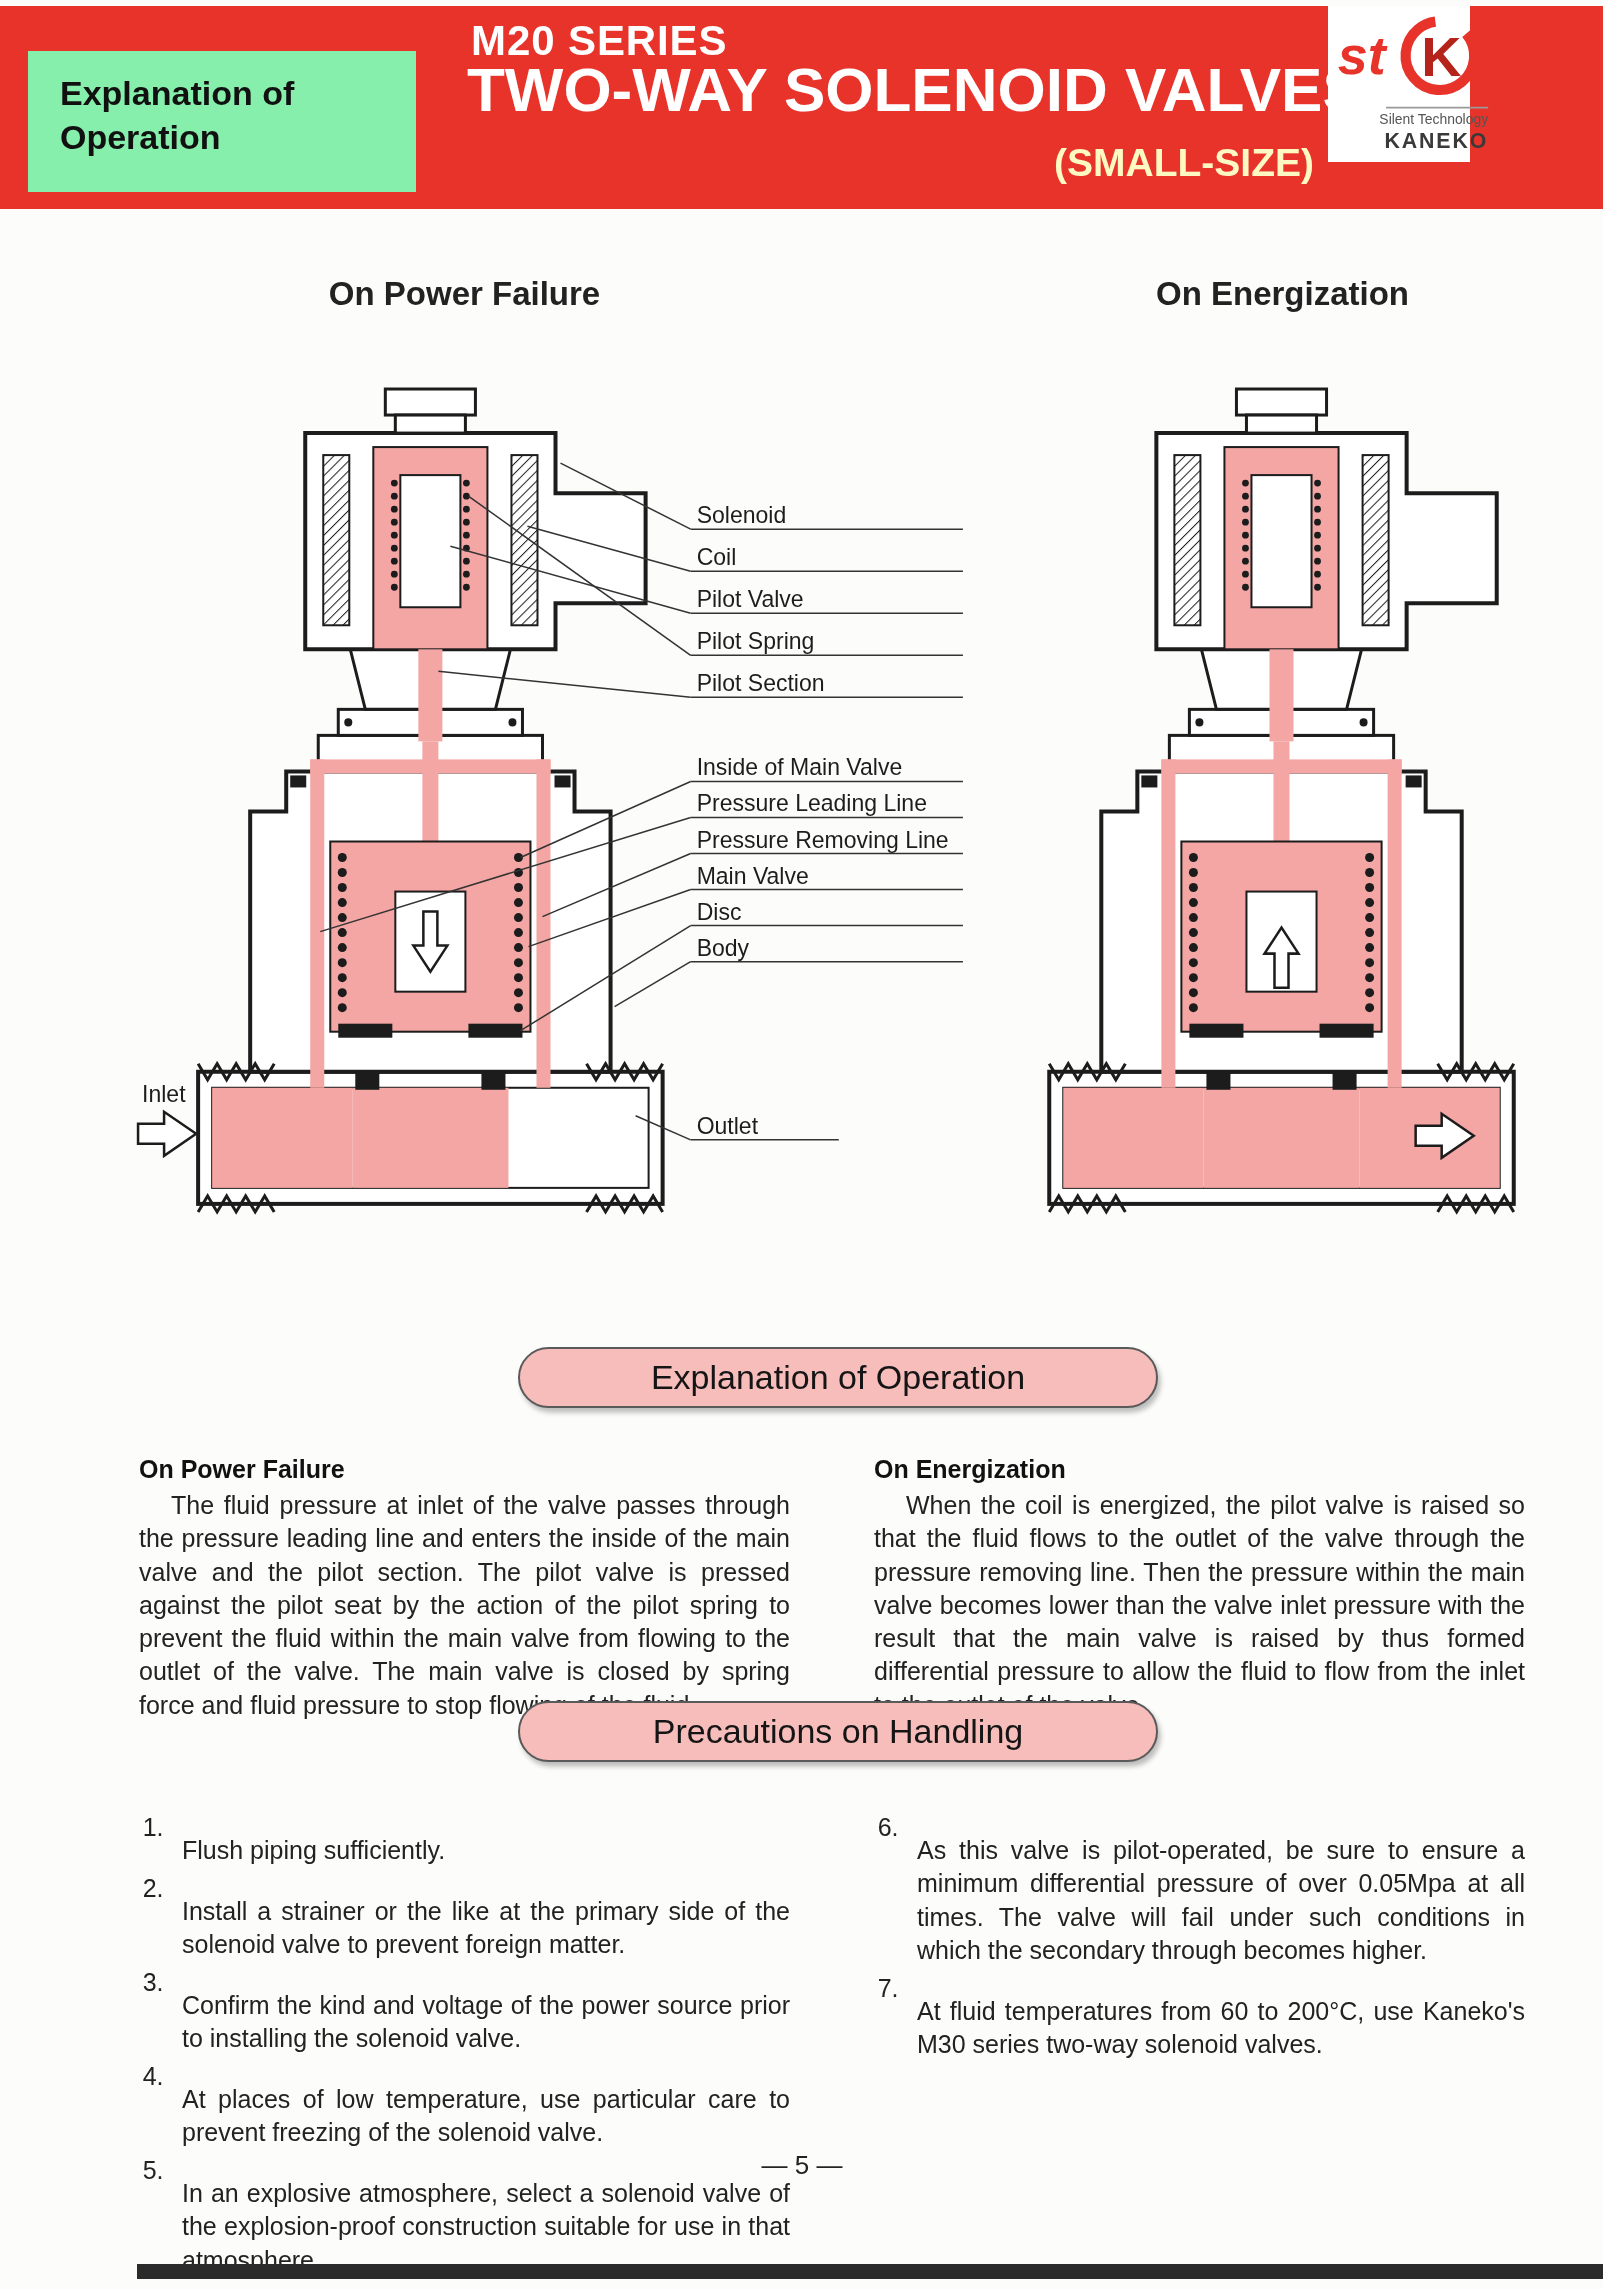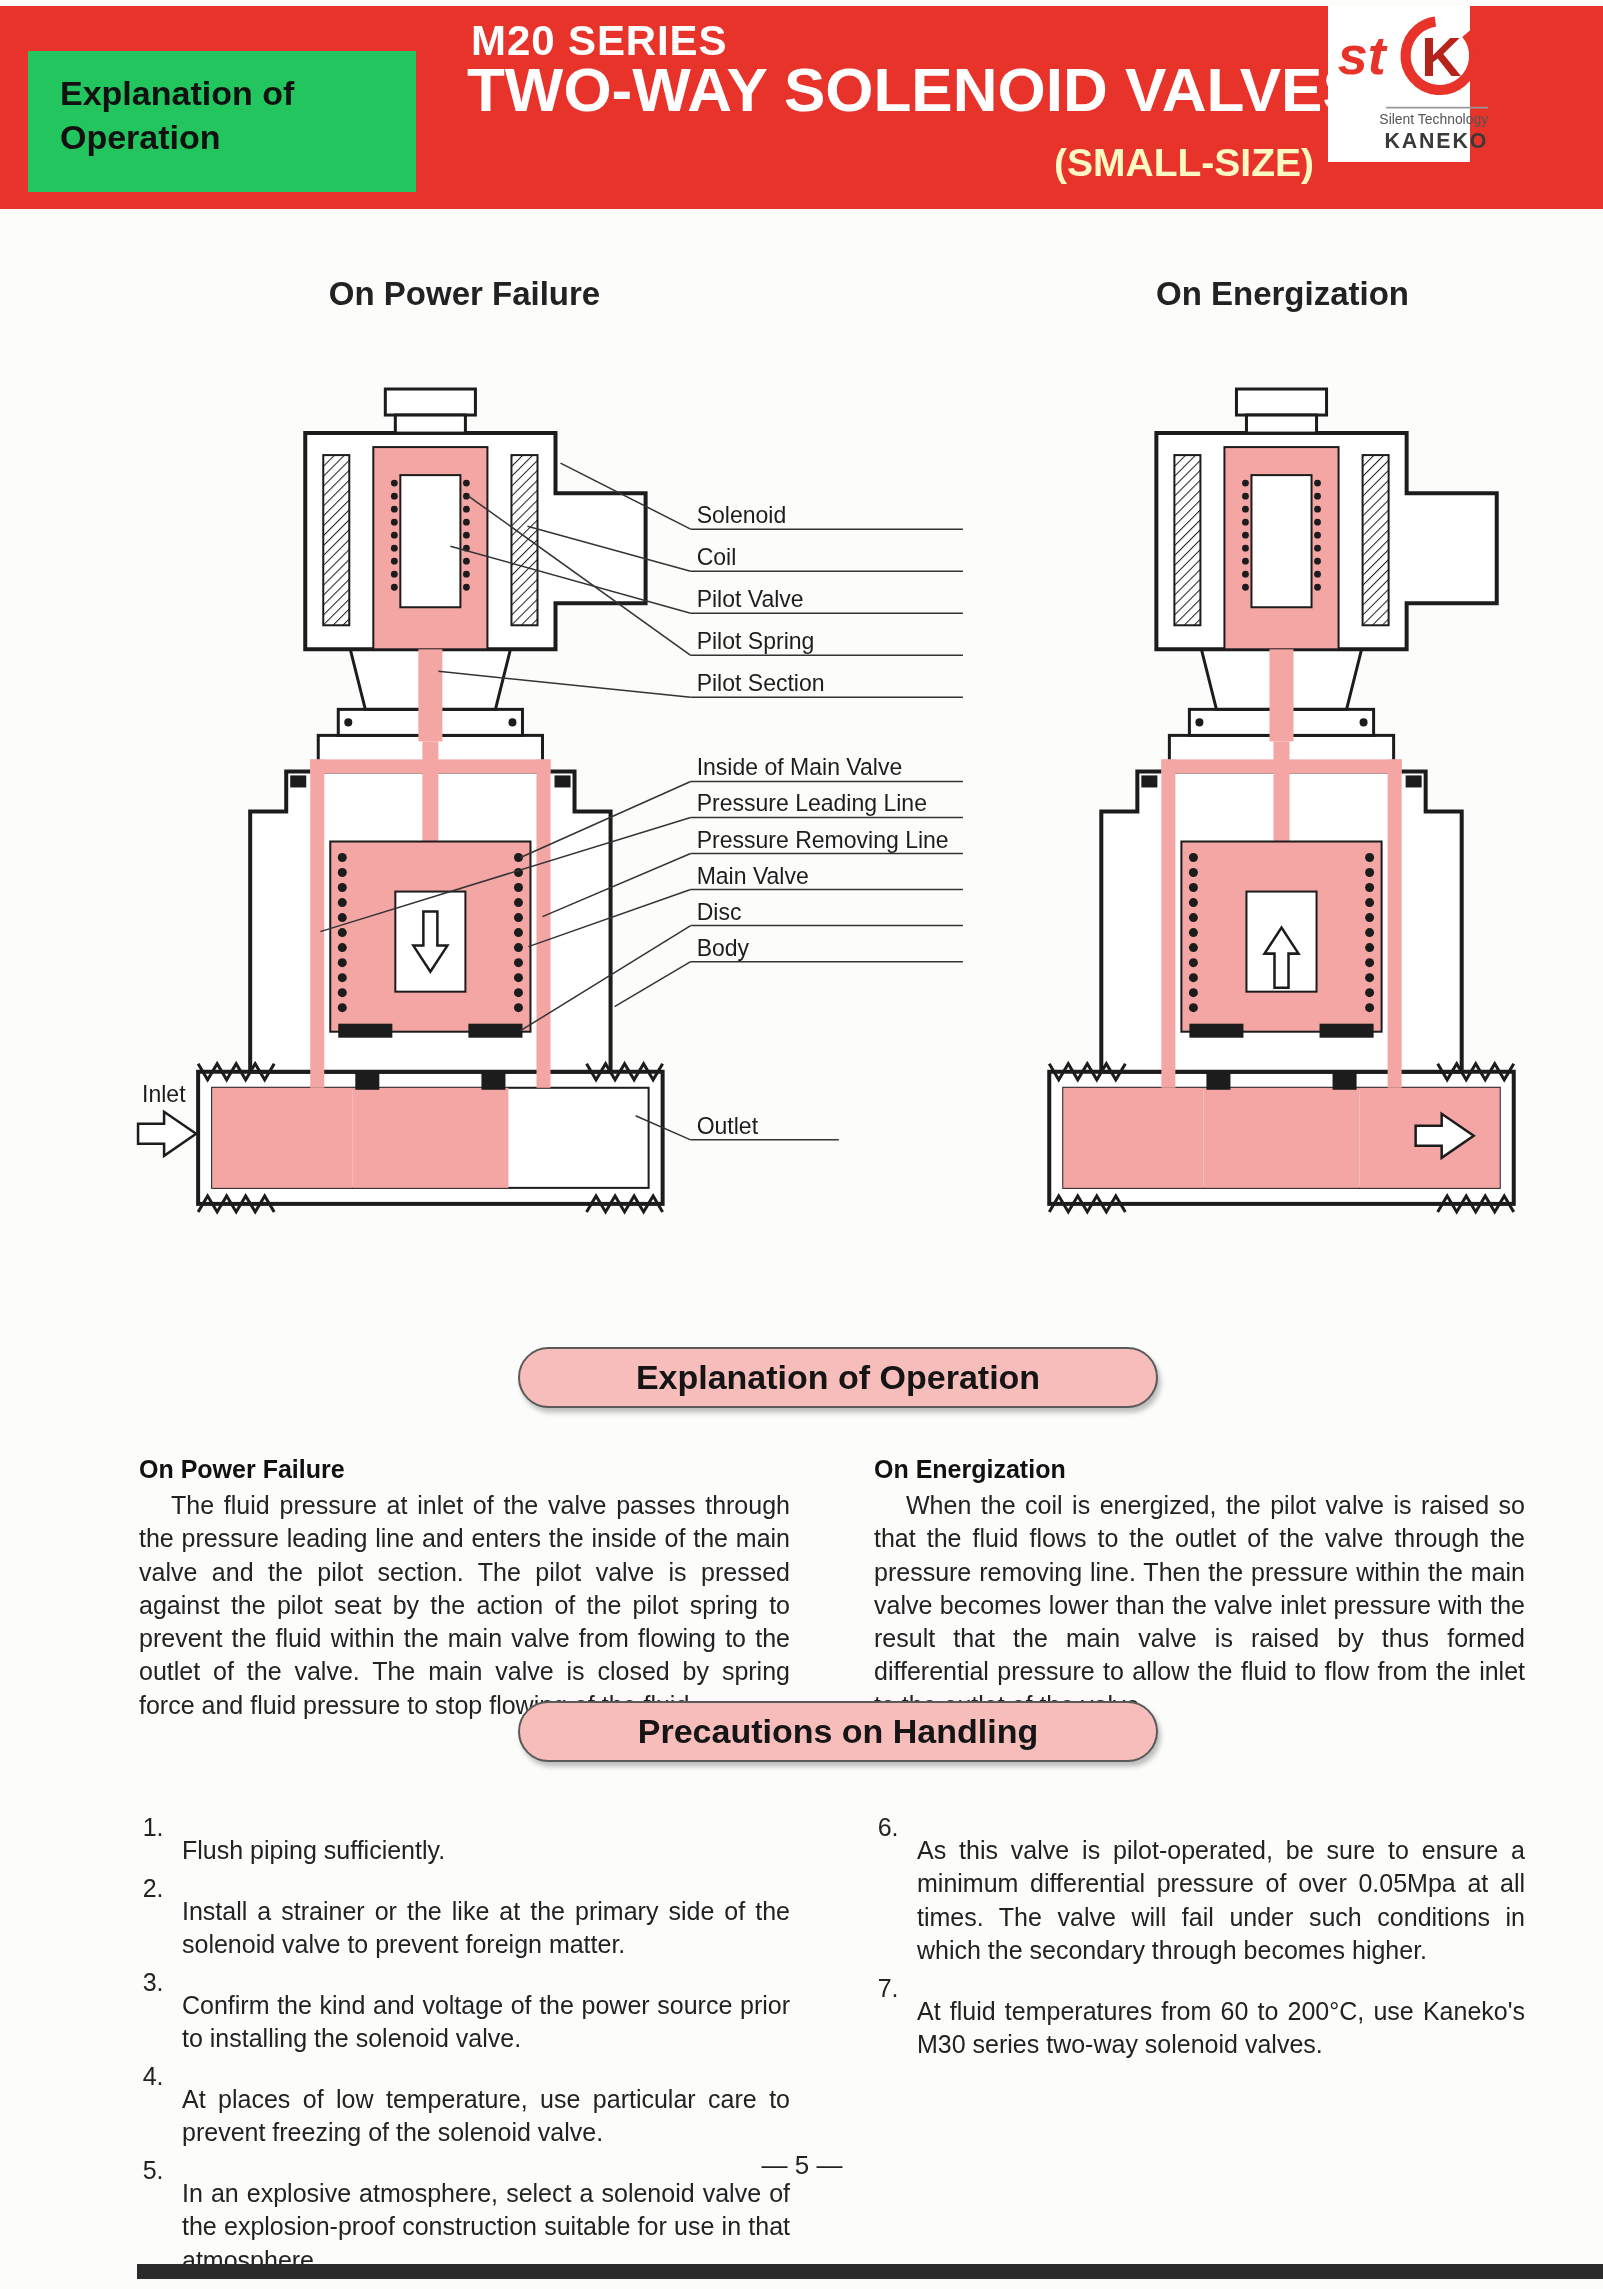--- a/index.html
+++ b/index.html
@@ -2,41 +2,41 @@
 <html style="font-size:15px"><head>
 <meta charset="utf-8">
 <style>
   *{margin:0;padding:0;box-sizing:border-box;}
   html,body{background:#fcfcfb;}
   body{width:1604px;height:2289px;position:relative;font-family:"Liberation Sans",sans-serif;color:#1d1d1d;}
   .page{position:absolute;inset:0;overflow:hidden;}
 
   
   .band{position:absolute;left:0;right:0;top:5.6px;height:203px;background:#e8332a;}
-  .title-box{position:absolute;left:28px;top:45px;width:388px;height:141px;background:#22c55e;
+  .title-box{position:absolute;left:28px;top:45px;width:388px;height:141px;background:#86efac;
              padding:20.4px 0 0 32px;font-size:34px;font-weight:bold;line-height:1.3;color:#111;}
   .series{position:absolute;left:471px;top:11px;font-size:42px;font-weight:bold;color:#fff;letter-spacing:0.9px;}
   .main-title{position:absolute;left:467px;top:48px;font-size:62px;font-weight:bold;color:#fff;white-space:nowrap;}
   .size-note{position:absolute;left:835px;top:135px;width:479px;text-align:right;font-size:39px;font-weight:bold;color:#fef9c3;}
   .logo-box{position:absolute;left:1328px;top:0;width:142px;height:156px;background:#fff;padding:7.4px 5.6px 0 5.6px;}
   .logo-svg{width:158px;height:141px;display:block;}
 
   
   .diag-title{position:absolute;font-size:33px;font-weight:bold;color:#222;text-align:center;}
   .dt-left{left:186px;top:275px;width:557px;}
   .dt-right{left:1004px;top:275px;width:557px;}
 
   svg.valve{position:absolute;overflow:visible;}
   #valve-off{left:130px;top:371px;width:841px;height:931px;}
   #valve-on{left:1011px;top:371px;width:541px;height:931px;}
   .valve text{font-family:"Liberation Sans",sans-serif;fill:#1d1d1d;}
 
   
   .banner{position:absolute;height:61px;background:#f6bdbb;border:2.8px solid #5a5a5a;border-radius:33px;
-          display:flex;align-items:center;justify-content:center;font-size:34px;font-weight:bold;color:#151515;
+          display:flex;align-items:center;justify-content:center;font-size:34px;font-weight:normal;color:#151515;
           box-shadow:2.8px 4.6px 5.6px rgba(0,0,0,0.25);}
   .banner1{left:518px;top:1347px;width:640px;}
   .banner2{left:518px;top:1701px;width:640px;}
 
   
   .col{position:absolute;width:651px;font-size:25px;line-height:1.33;text-align:justify;color:#222;}
   .exp-l{left:139px;top:1453px;}
   .exp-r{left:874px;top:1453px;}
   .col h3{font-size:25px;margin-bottom:2.8px;text-align:left;color:#111;}
   .col p{text-indent:32px;}

